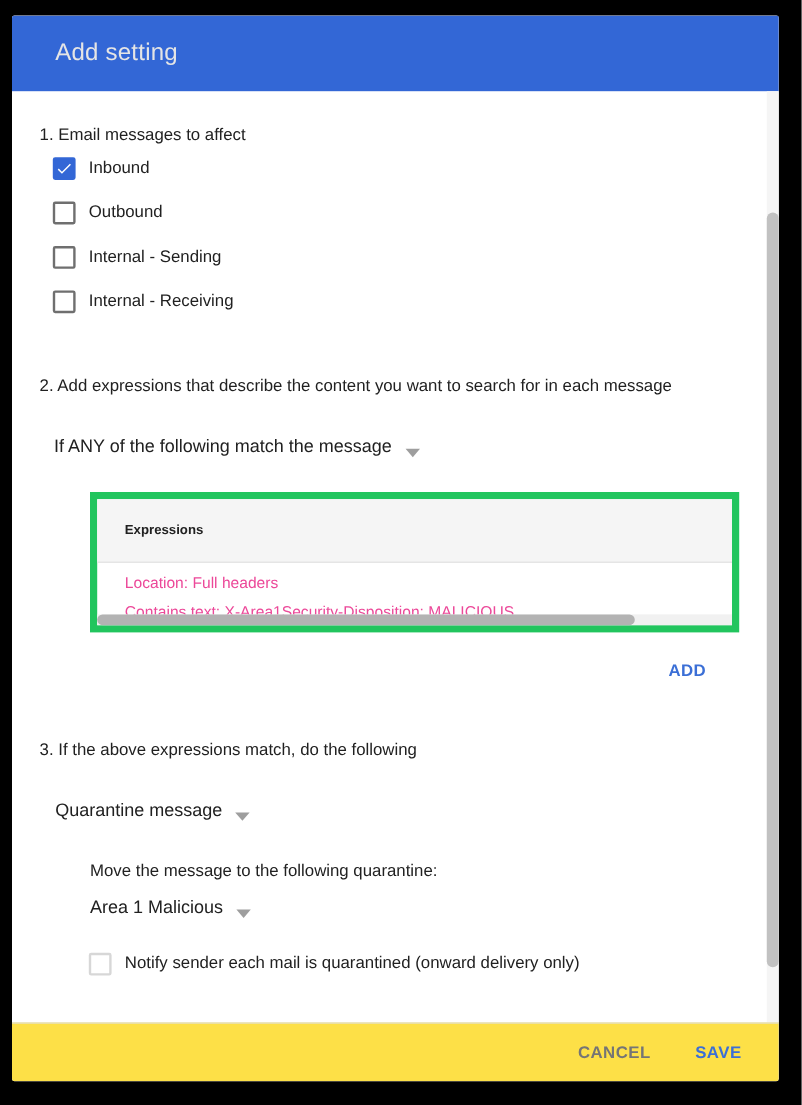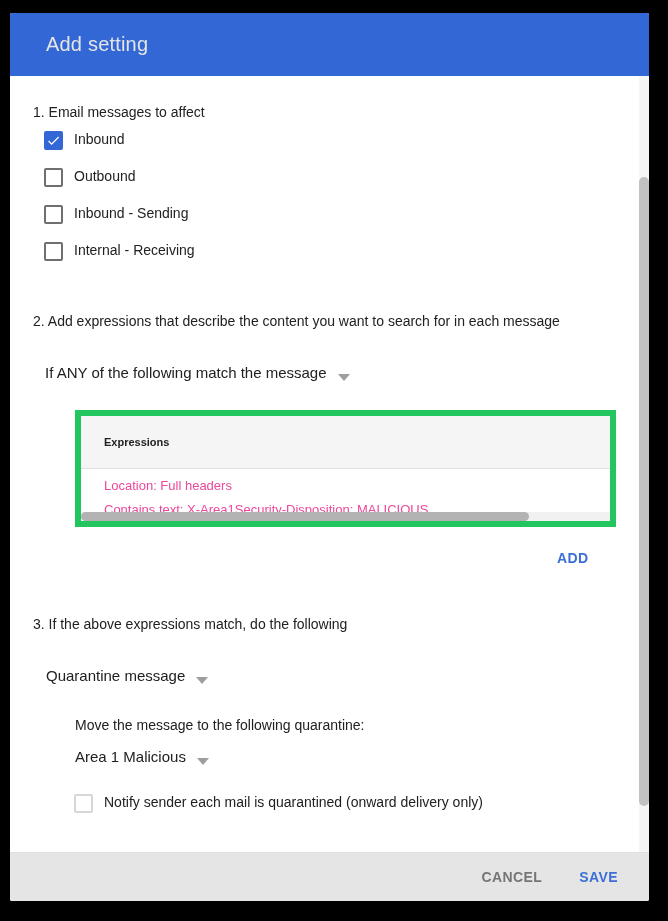--- a/index.html
+++ b/index.html
@@ -136,21 +136,21 @@
     left: 0; top: 101px;
     width: 10px; height: 629px;
     border-radius: 5px;
     background: #c1c1c1;
   }
   .dialog-footer {
     position: absolute;
     left: 0; right: 0; bottom: 0;
     height: 49px;
     border-top: 1px solid #e0e0e0;
-    background: #e5e5e5;
+    background: #fde047;
     display: flex;
     align-items: center;
     justify-content: flex-end;
     padding-right: 29px;
     gap: 33px;
   }
   .btn {
     font-size: 14px;
     font-weight: bold;
     letter-spacing: 0.4px;
@@ -183,21 +183,21 @@
     <span class="cb-label">Inbound</span>
   </div>
 
   <div class="cb-row" style="top:155px">
     <span class="cb-box"></span>
     <span class="cb-label">Outbound</span>
   </div>
 
   <div class="cb-row" style="top:192px">
     <span class="cb-box"></span>
-    <span class="cb-label">Inbound - Sending</span>
+    <span class="cb-label">Internal - Sending</span>
   </div>
 
   <div class="cb-row" style="top:229px">
     <span class="cb-box"></span>
     <span class="cb-label">Internal - Receiving</span>
   </div>
 
   <div class="section-label" style="top:300px">2. Add expressions that describe the content you want to search for in each message</div>
 
   <div class="dropdown" style="left:35px; top:351px">

